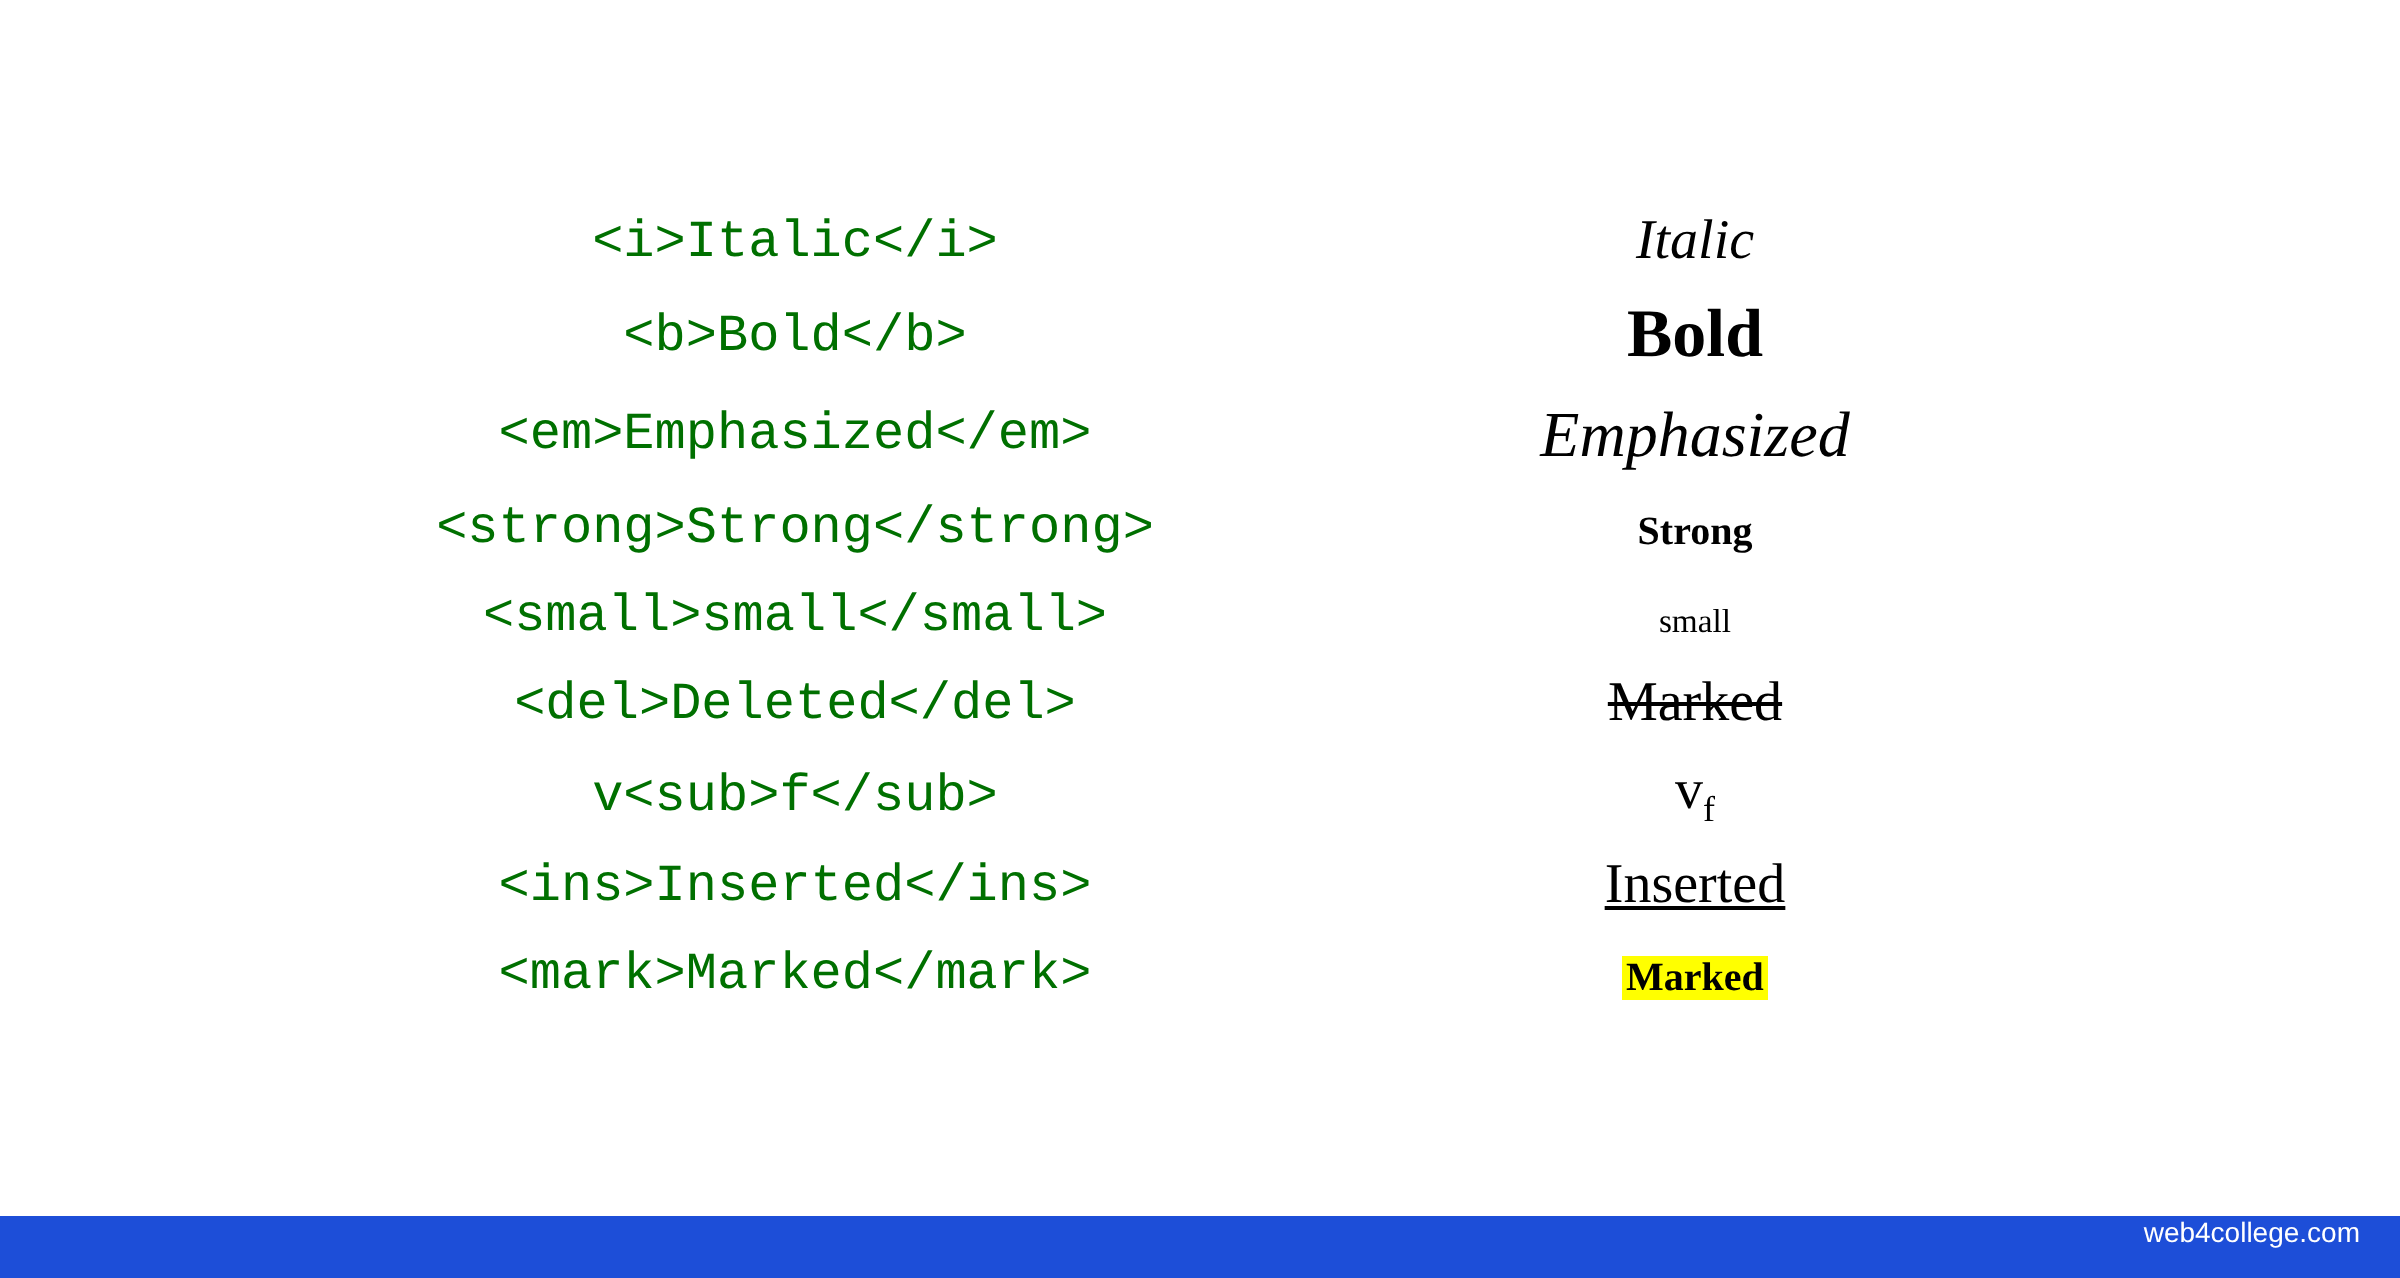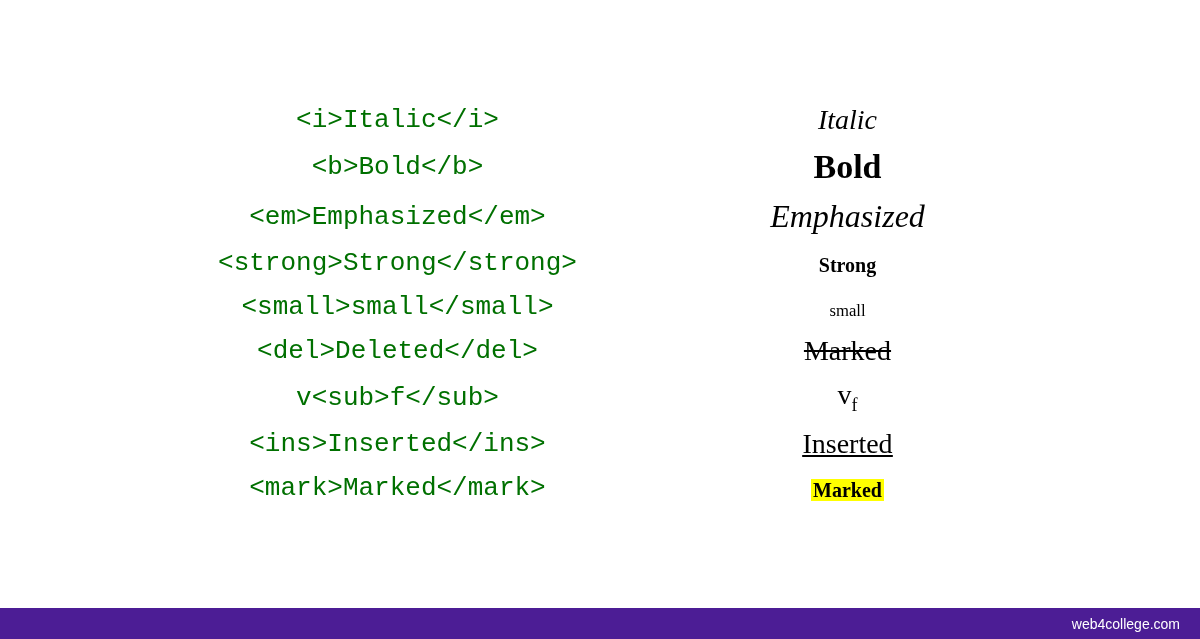--- a/index.html
+++ b/index.html
@@ -126,23 +126,23 @@
 
     .result-mark mark {
       background-color: #ffff00;
       font-weight: bold;
       padding: 0 2px;
     }
 
     .footer-bar {
       width: 1200px;
       height: 31px;
-      background: #4c1d95;
+      background: #1d4ed8;
       display: flex;
-      align-items: center;
+      align-items: flex-start;
       justify-content: flex-end;
       padding-right: 20px;
     }
 
     .footer-text {
       color: #ffffff;
       font-family: Arial, sans-serif;
       font-size: 14px;
     }
   </style>

